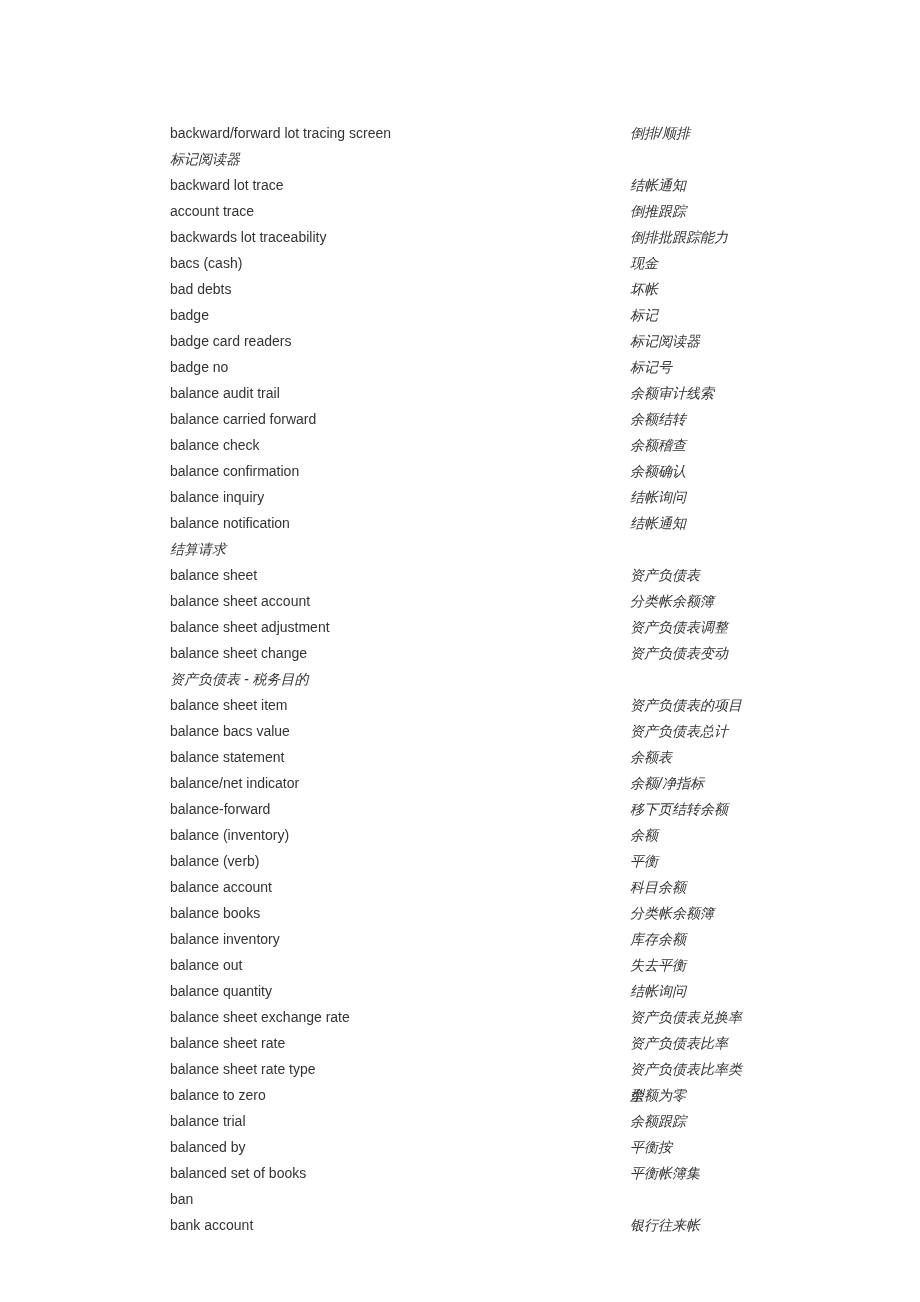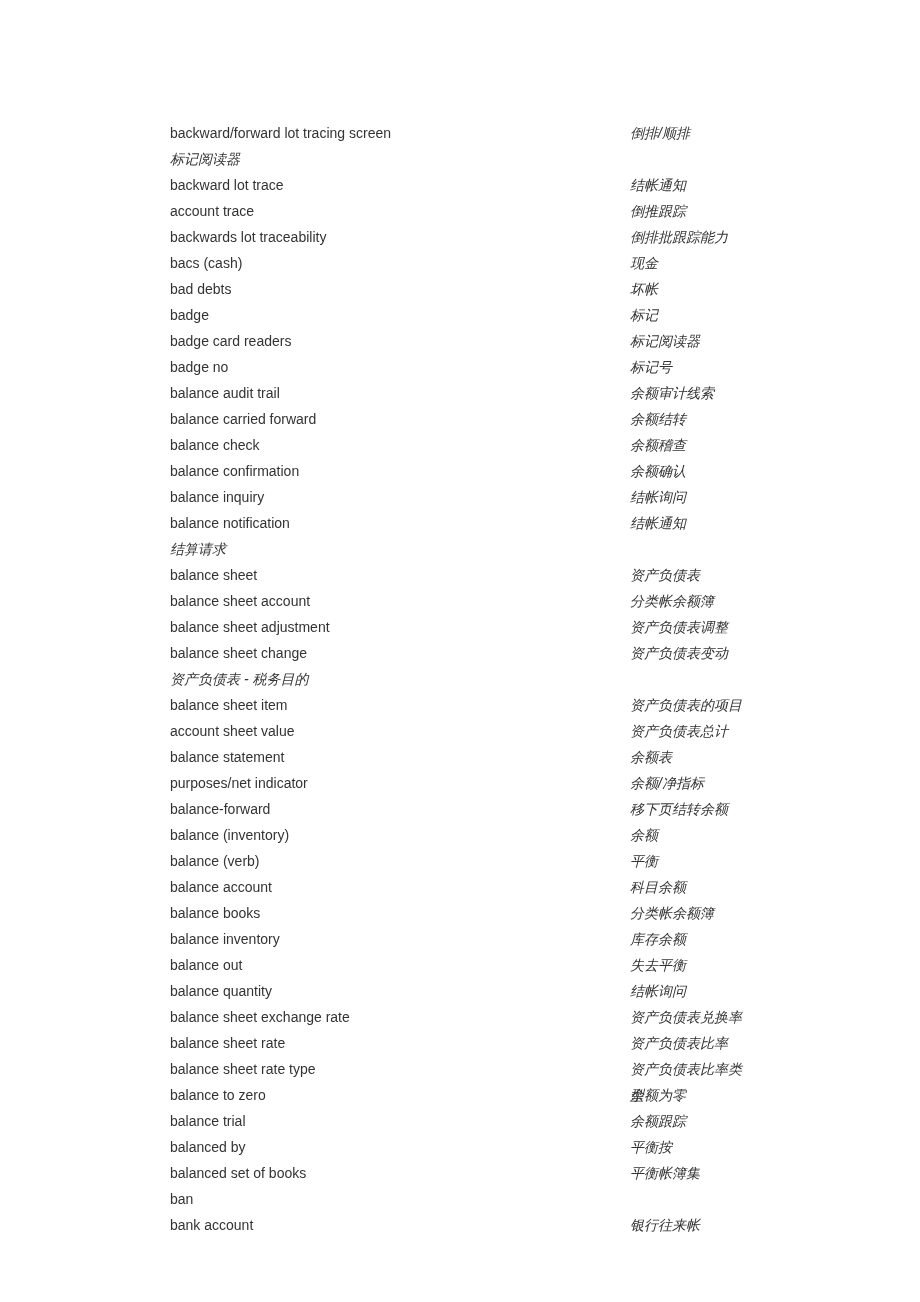--- a/index.html
+++ b/index.html
@@ -116,29 +116,29 @@
       <div class="col-zh">资产负债表变动</div>
     </div>
     <div class="row">
       <div class="col-zh">资产负债表 - 税务目的</div>
     </div>
     <div class="row">
       <div class="col-en">balance sheet item</div>
       <div class="col-zh">资产负债表的项目</div>
     </div>
     <div class="row">
-      <div class="col-en">account sheet value</div>
+      <div class="col-en">balance bacs value</div>
       <div class="col-zh">资产负债表总计</div>
     </div>
     <div class="row">
       <div class="col-en">balance statement</div>
       <div class="col-zh">余额表</div>
     </div>
     <div class="row">
-      <div class="col-en">purposes/net indicator</div>
+      <div class="col-en">balance/net indicator</div>
       <div class="col-zh">余额/净指标</div>
     </div>
     <div class="row">
       <div class="col-en">balance-forward</div>
       <div class="col-zh">移下页结转余额</div>
     </div>
     <div class="row">
       <div class="col-en">balance (inventory)</div>
       <div class="col-zh">余额</div>
     </div>

